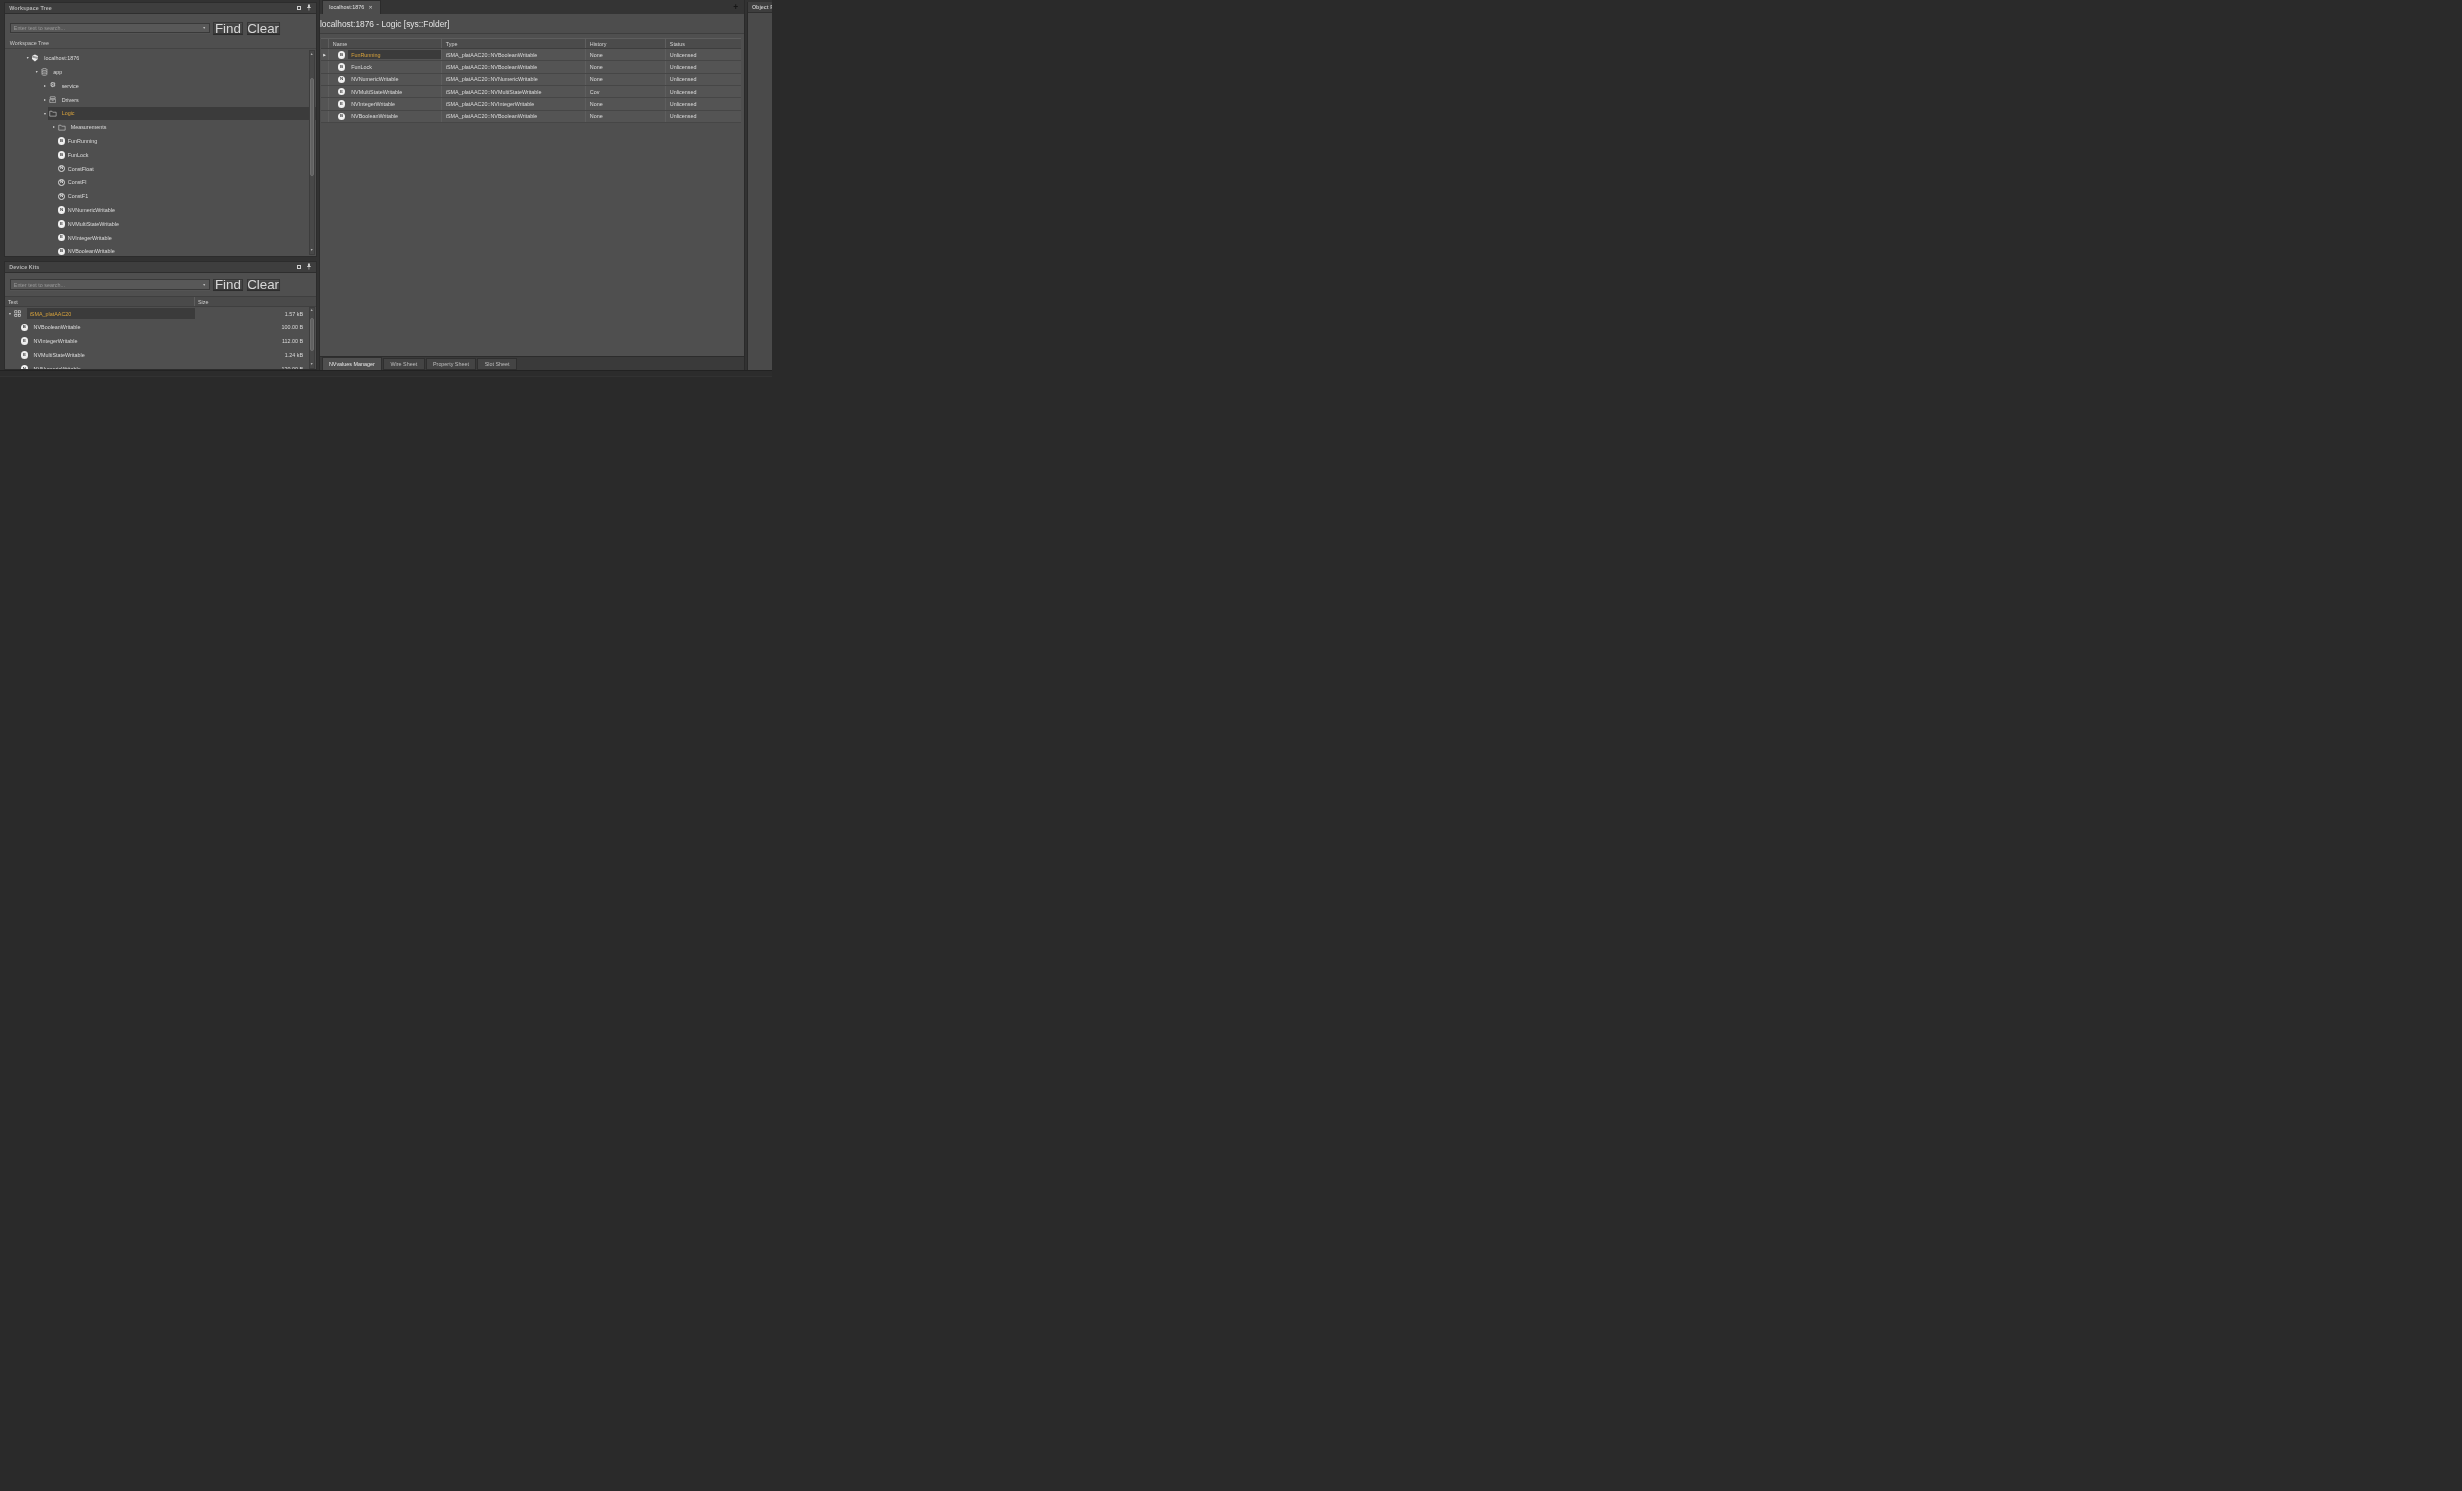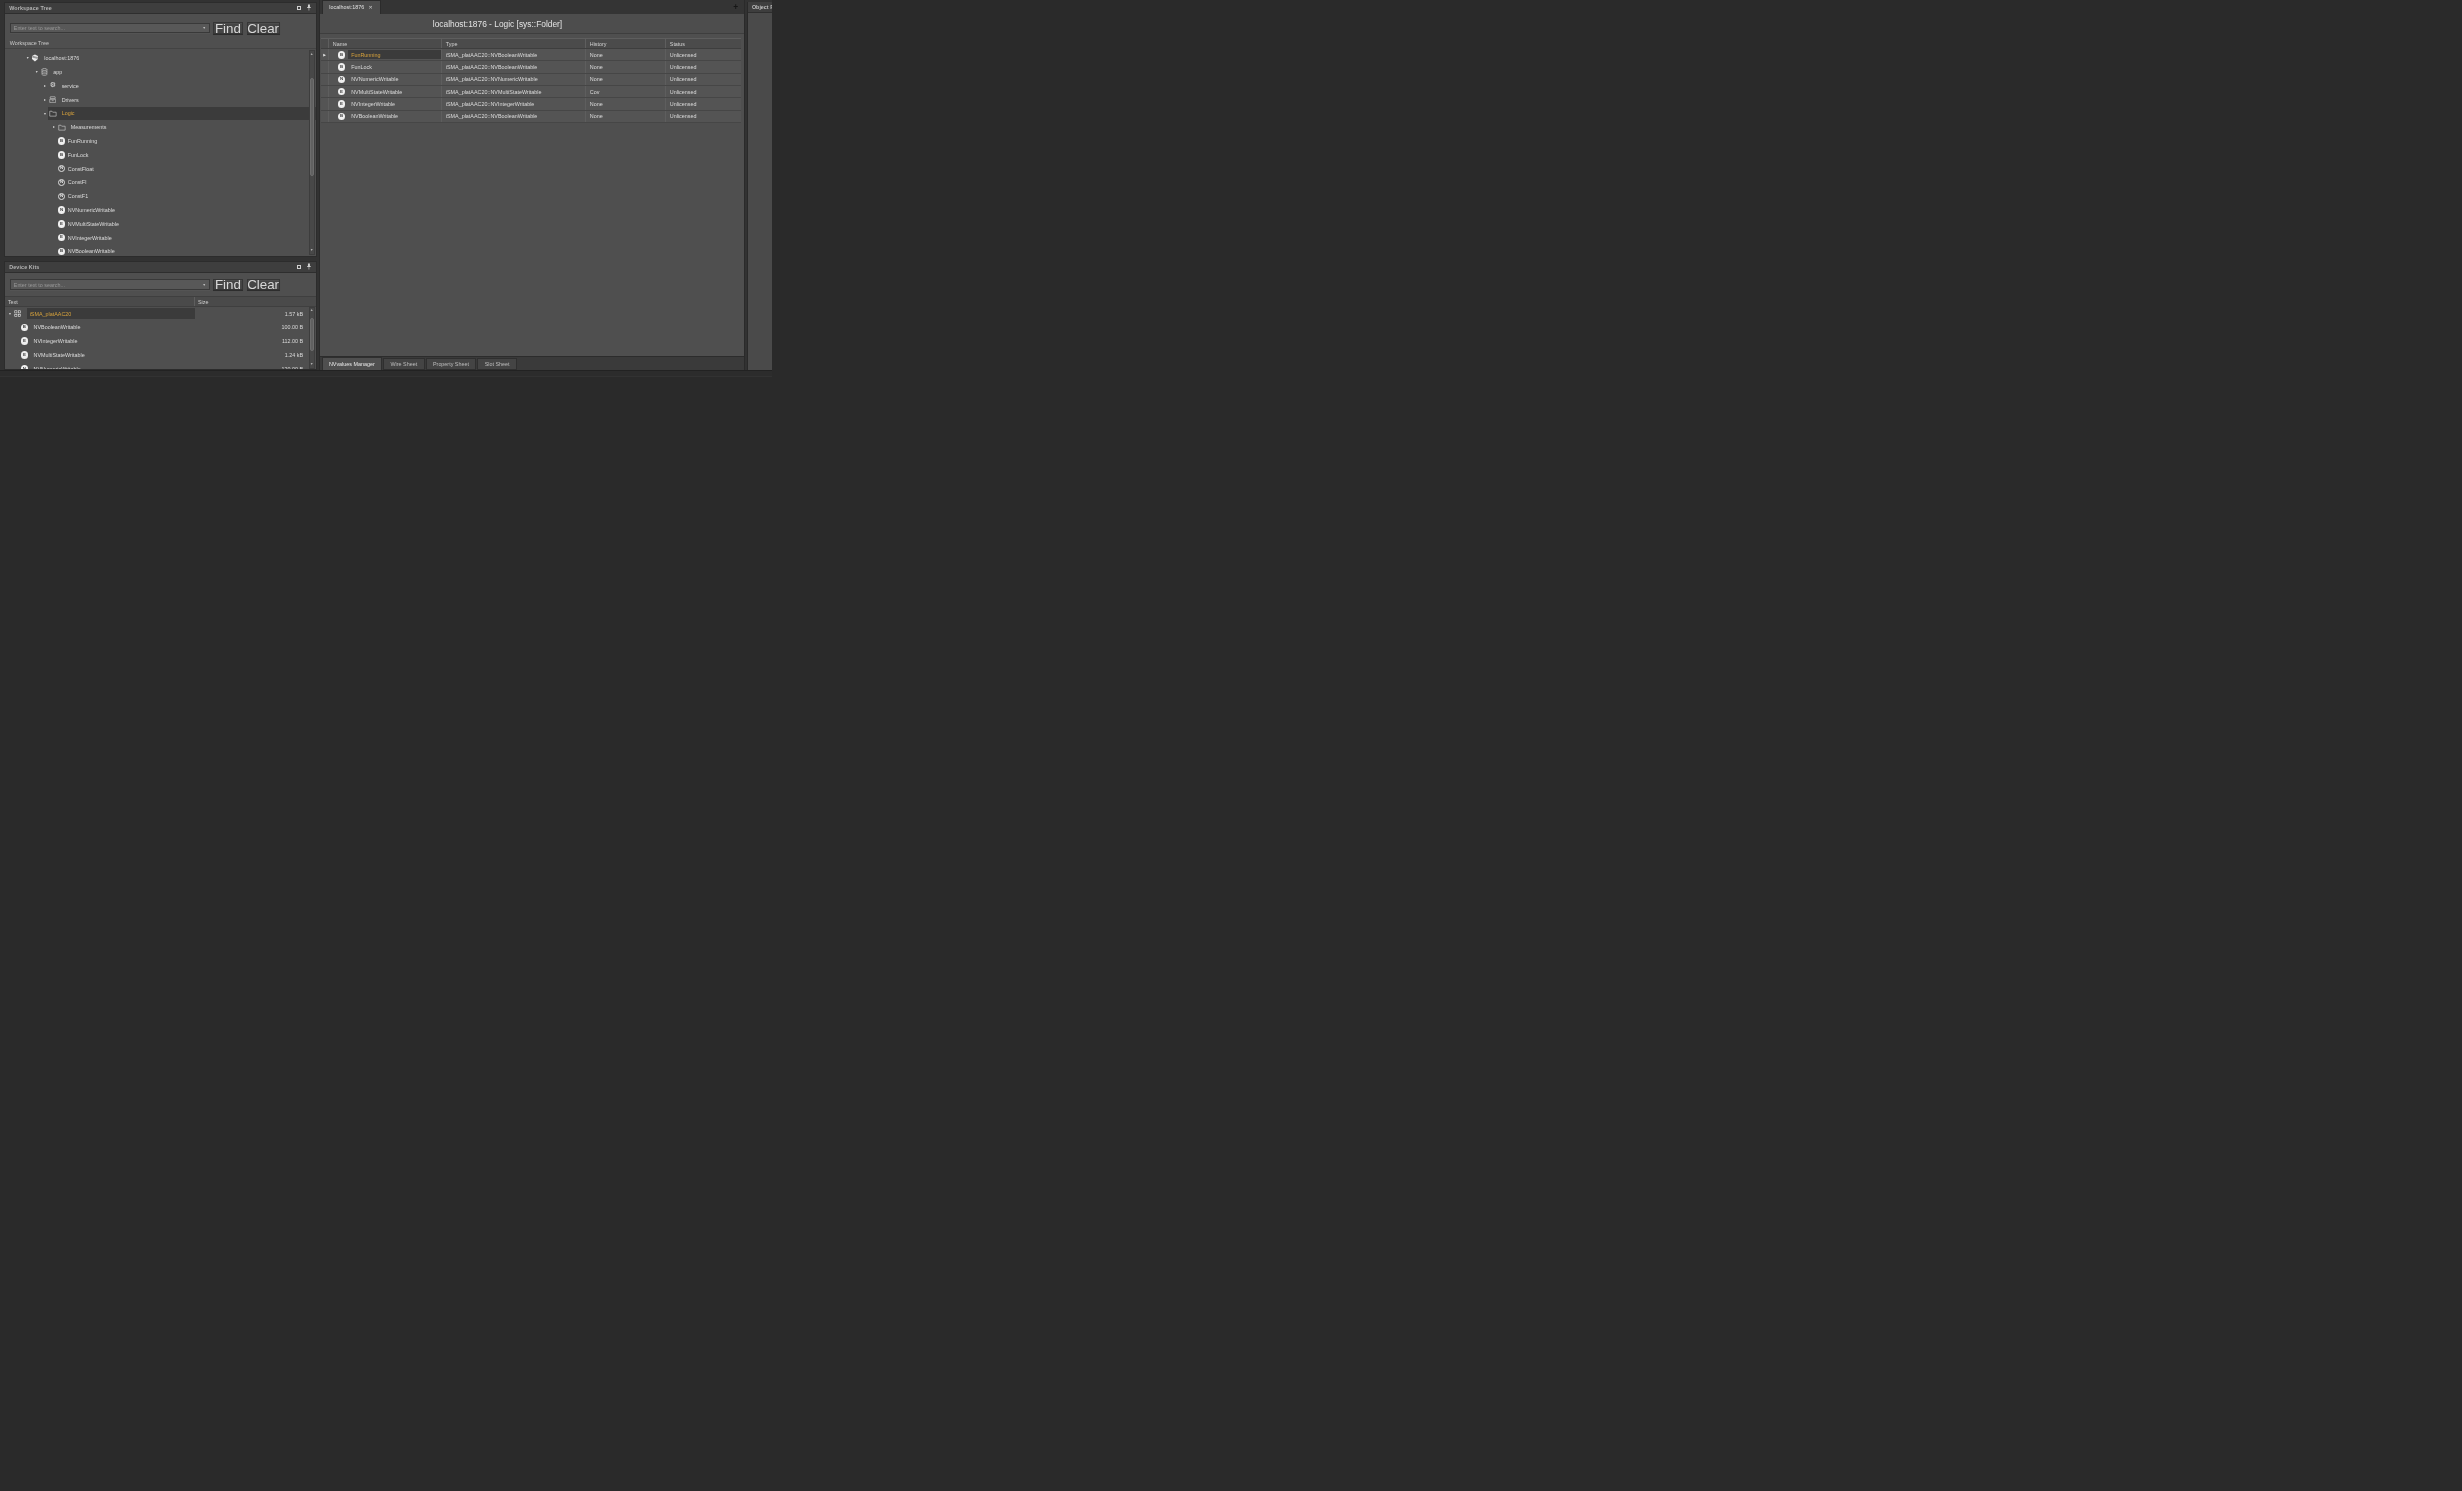--- a/index.html
+++ b/index.html
@@ -62,21 +62,21 @@
 
   
   .main{position:absolute;left:319px;top:0;width:426px;height:370px;display:flex;flex-direction:column;
         background:#4f4f4f;border-left:0.5px solid #2a2a2a;border-right:0.5px solid #2a2a2a;}
   .tabbar{height:13.8px;flex:0 0 13.8px;background:#343434;display:flex;align-items:stretch;}
   .doc-tab{margin-left:1.5px;width:59px;background:#4d4d4d;border:0.5px solid #2b2b2b;border-bottom:none;
            display:flex;align-items:center;justify-content:center;gap:4.4px;color:#e0e0e0;}
   .doc-tab .close{font-size:4.9px;color:#cccccc;}
   .addtab{margin-left:auto;margin-right:5.9px;align-self:center;color:#161616;font-size:8.4px;font-weight:bold;line-height:1;}
   .titlebar{height:20.7px;flex:0 0 20.7px;background:#4d4d4d;border-bottom:0.5px solid #3e3e3e;
-            display:flex;align-items:center;justify-content:center;}
+            display:flex;align-items:center;}
   .titlebar .title{font-size:8.4px;color:#e4e4e4;margin-right:69px;white-space:nowrap;}
   .content{flex:1;position:relative;background:#4f4f4f;padding:3.9px 5.4px 0 1px;overflow:hidden;}
   .dtable{width:420px;}
   .thead{display:flex;height:10.8px;background:#4b4b4b;border-top:0.5px solid #5e5e5e;border-bottom:1px solid #3e3e3e;}
   .thead .hc{display:flex;align-items:center;padding-left:3.9px;color:#d2d2d2;border-left:0.5px solid #5e5e5e;}
   .col-g{width:6.9px;flex:0 0 6.9px;padding-left:0 !important;border-left:none !important;}
   .col-n{width:113px;flex:0 0 113px;}
   .col-t{width:144px;flex:0 0 144px;}
   .col-h{width:80px;flex:0 0 80px;}
   .col-s{width:76px;flex:0 0 76px;}

